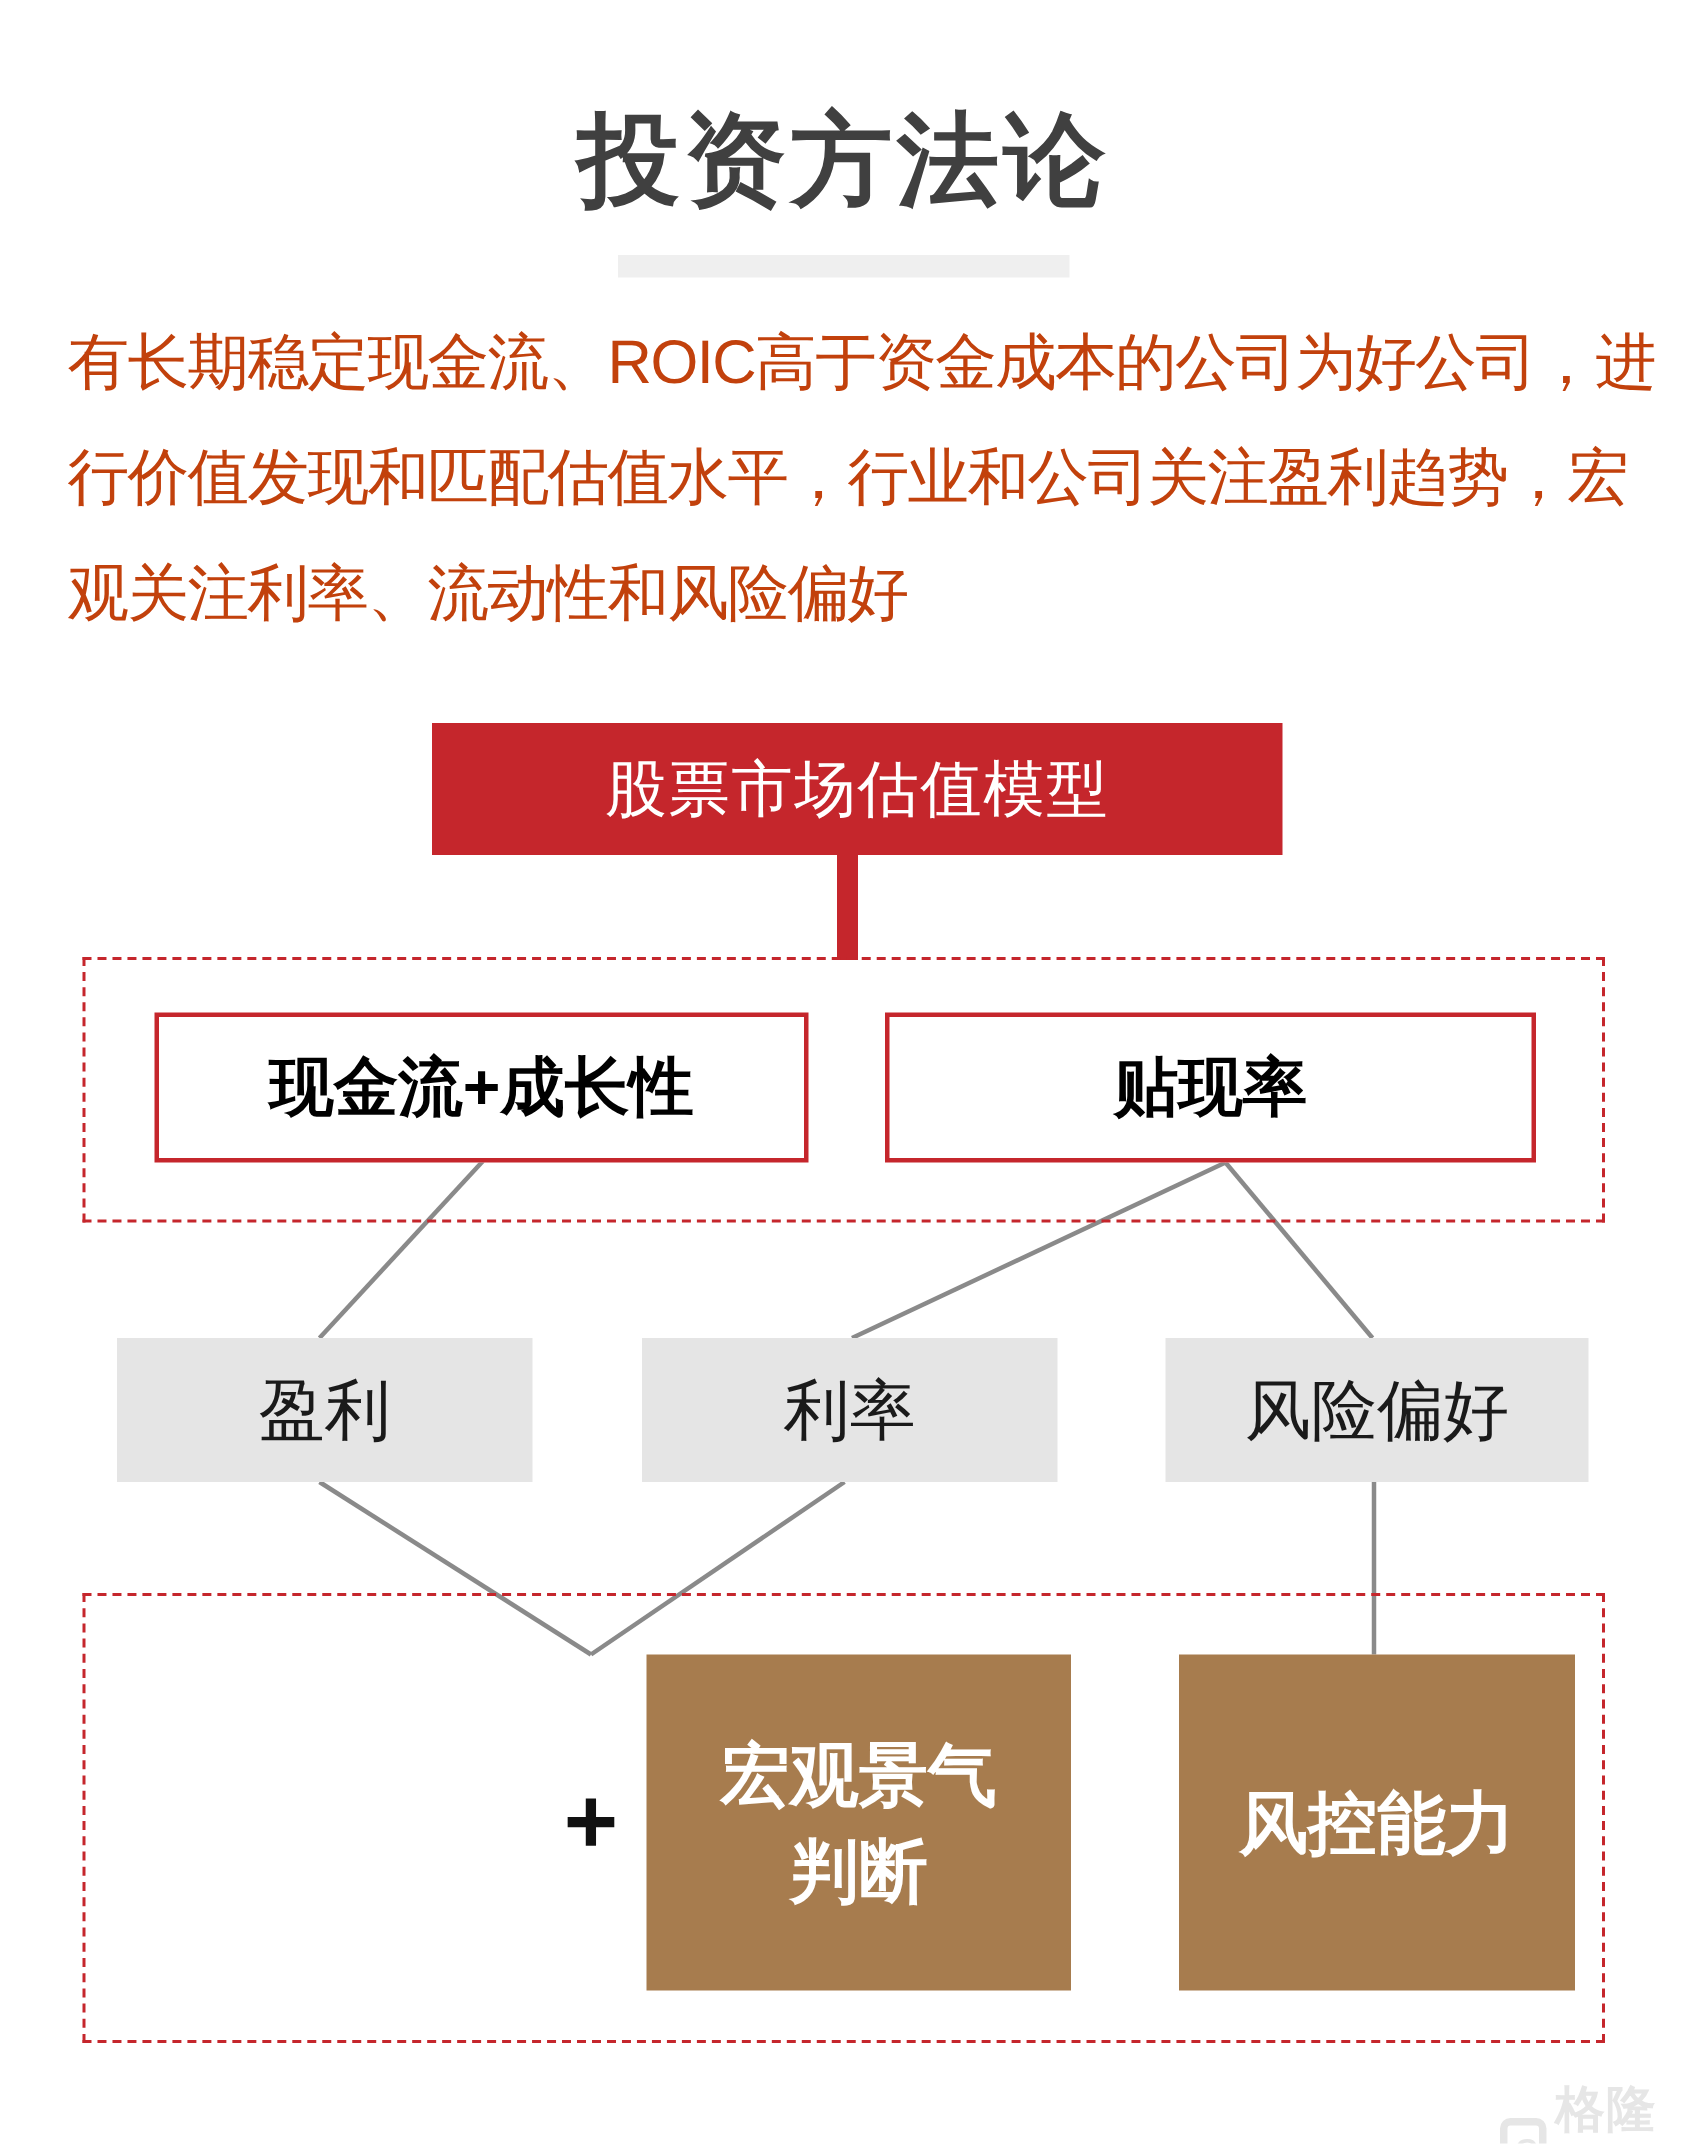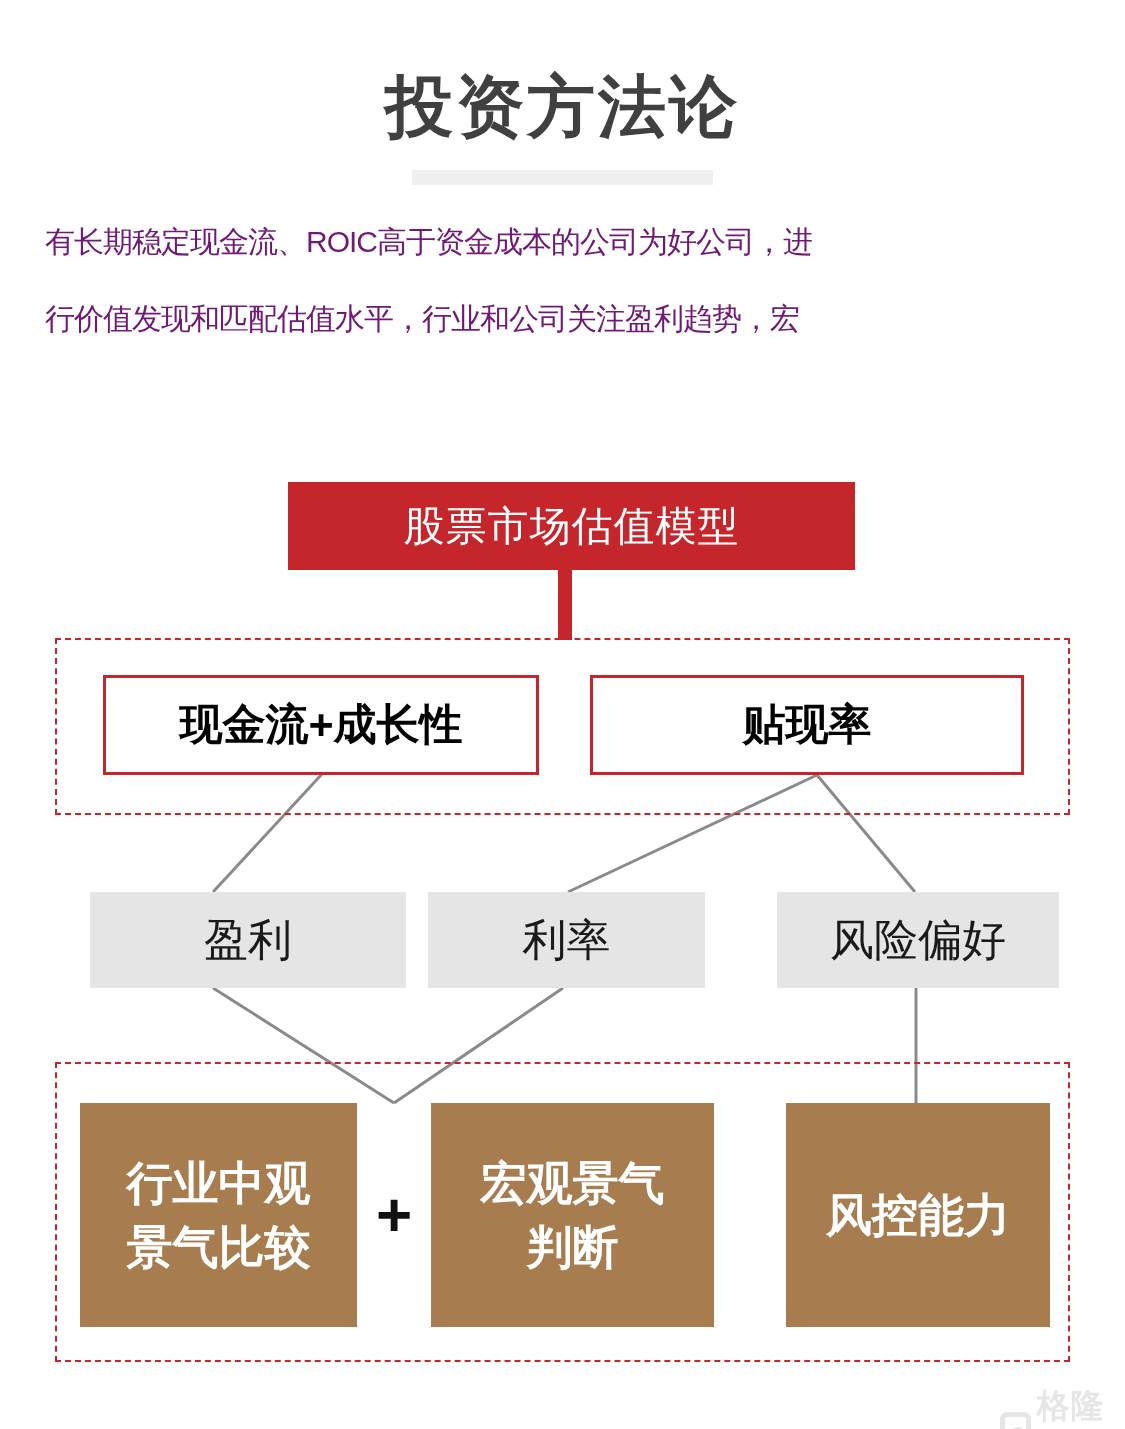--- a/index.html
+++ b/index.html
@@ -21,21 +21,21 @@
   }
   .title-underline {
     position: absolute; left: 412px; top: 170px;
     width: 301px; height: 15px;
     background: #EFEFEF;
   }
 
   
   .intro {
     position: absolute; left: 45px; top: 203px; width: 1060px;
-    font-size: 30px; color: #701a75; letter-spacing: -1px;
+    font-size: 41px; color: #c2410c; letter-spacing: -1px;
   }
   .intro-line { height: 77px; line-height: 77px; white-space: nowrap; }
 
   
   svg.connectors { position: absolute; left: 0; top: 0; }
   .gray-line { stroke: #8A8A8A; stroke-width: 3; fill: none; }
 
   
   .root-node {
     position: absolute; left: 288px; top: 482px; width: 567px; height: 88px;
@@ -67,21 +67,21 @@
   .t1-left  { left: 103px; top: 675px; width: 436px; height: 100px; }
   .t1-right { left: 590px; top: 675px; width: 434px; height: 100px; }
 
   
   .tier2-box {
     position: absolute; top: 892px; height: 96px;
     background: #E5E5E5;
     display: flex; align-items: center; justify-content: center;
     color: #1a1a1a; font-size: 44px; font-weight: normal;
   }
-  .t2-a { left: 90px;  width: 316px; font-family: Liberation Serif, serif; }
+  .t2-a { left: 78px;  width: 277px; font-family: Liberation Serif, serif; }
   .t2-b { left: 428px; width: 277px; }
   .t2-c { left: 777px; width: 282px; }
 
   
   .tier3-box {
     position: absolute; top: 1103px; height: 224px;
     background: #A77C4E;
     display: flex; align-items: center; justify-content: center;
     color: #ffffff; font-size: 46px; font-weight: bold;
     text-align: center; line-height: 64px;
@@ -117,20 +117,21 @@
 <body>
 
 <div class="canvas">
 
   <div class="title">投资方法论</div>
   <div class="title-underline"></div>
 
   <div class="intro">
     <div class="intro-line">有长期稳定现金流、ROIC高于资金成本的公司为好公司，进</div>
     <div class="intro-line">行价值发现和匹配估值水平，行业和公司关注盈利趋势，宏</div>
+    <div class="intro-line">观关注利率、流动性和风险偏好</div>
   </div>
 
   <svg class="connectors" width="1125" height="1429" viewBox="0 0 1125 1429">
     <line class="gray-line" x1="322" y1="774" x2="213" y2="892"></line>
     <line class="gray-line" x1="817" y1="775" x2="568" y2="892"></line>
     <line class="gray-line" x1="817" y1="775" x2="915" y2="892"></line>
     <line class="gray-line" x1="213" y1="988" x2="394" y2="1103"></line>
     <line class="gray-line" x1="563" y1="988" x2="394" y2="1103"></line>
     <line class="gray-line" x1="916" y1="988" x2="916" y2="1103"></line>
   </svg>
@@ -140,22 +141,20 @@
 
   <div class="dashed-group dashed-top"></div>
   <div class="tier1-box t1-left">现金流+成长性</div>
   <div class="tier1-box t1-right">贴现率</div>
 
   <div class="tier2-box t2-a">盈利</div>
   <div class="tier2-box t2-b">利率</div>
   <div class="tier2-box t2-c">风险偏好</div>
 
   <div class="dashed-group dashed-bottom"></div>
-  <div class="tier3-box t3-a">行业中观
-景气比较</div>
   <div class="plus-sign">+</div>
   <div class="tier3-box t3-b">宏观景气
 判断</div>
   <div class="tier3-box t3-c">风控能力</div>
 
   <div class="watermark">
     <div class="wm-logo">G</div>
     <div class="wm-text">格隆汇</div>
   </div>
 

